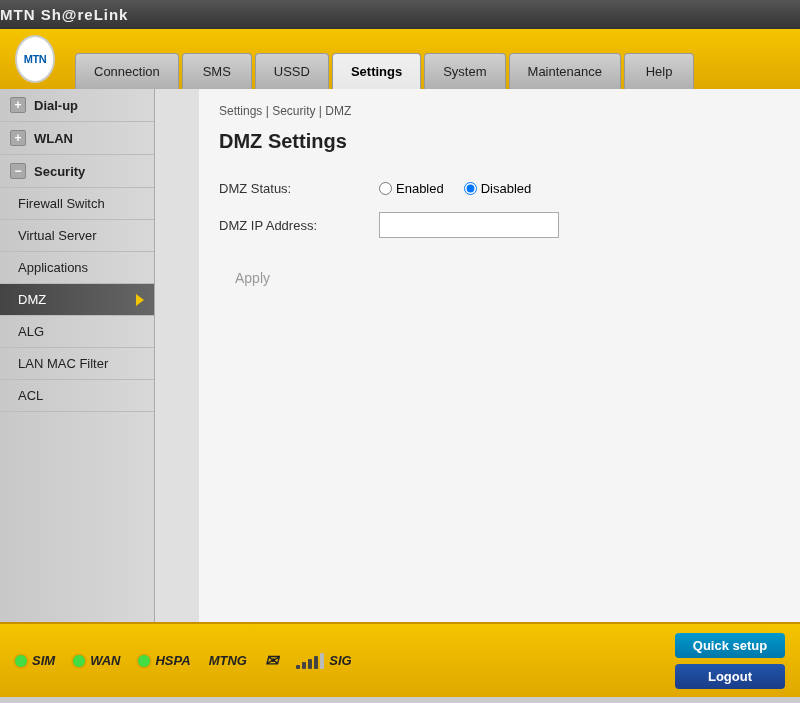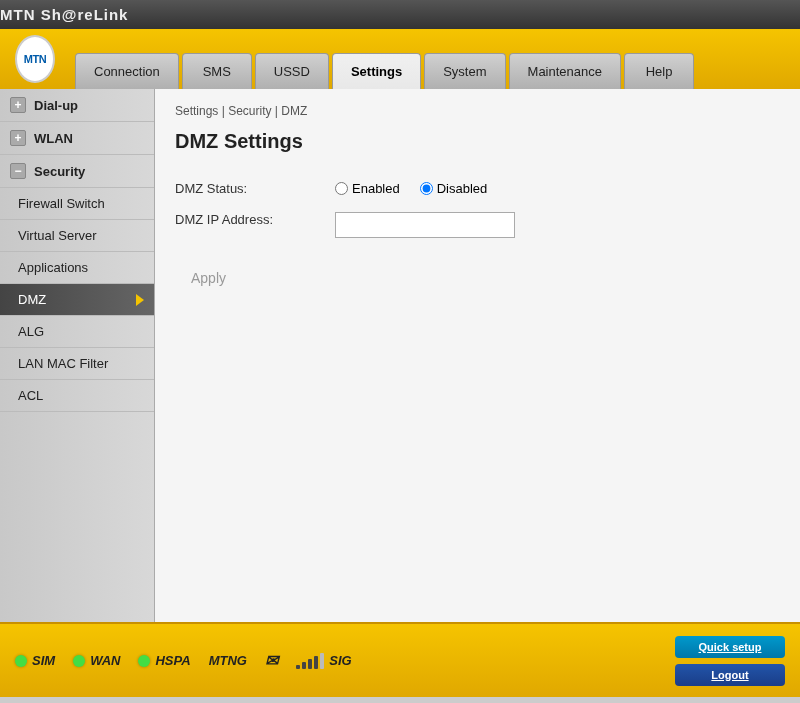--- a/index.html
+++ b/index.html
@@ -134,36 +134,38 @@
       border-bottom: 6px solid transparent;
       border-left: 8px solid #f5c400;
     }
 
     
     #content {
       flex: 1;
       background: #f5f5f5;
       padding: 15px 20px;
       overflow-y: auto;
+      margin-left: 44px;
     }
     #breadcrumb {
       font-size: 12px;
       color: #555;
       margin-bottom: 12px;
     }
     #page-title {
       font-size: 20px;
       font-weight: bold;
       color: #222;
       margin-bottom: 20px;
       padding-bottom: 8px;
     }
 
     .form-row {
       display: flex;
+      align-items: center;
       margin-bottom: 16px;
     }
     .form-label {
       width: 160px;
       color: #333;
       font-size: 13px;
     }
     .form-control {
       display: flex;
       align-items: center;
@@ -239,24 +241,23 @@
     .status-buttons {
       display: flex;
       flex-direction: column;
       gap: 6px;
     }
     .status-btn {
       padding: 5px 16px;
       border: none;
       border-radius: 4px;
       cursor: pointer;
-      font-size: 11px;
+      font-size: 13px;
       font-weight: bold;
       min-width: 110px;
-      text-decoration: underline;
     }
     .btn-quick-setup {
       background: linear-gradient(to bottom, #0099cc, #0077aa);
       color: #fff;
     }
     .btn-logout {
       background: linear-gradient(to bottom, #2255aa, #1a3d88);
       color: #fff;
     }
   </style>

